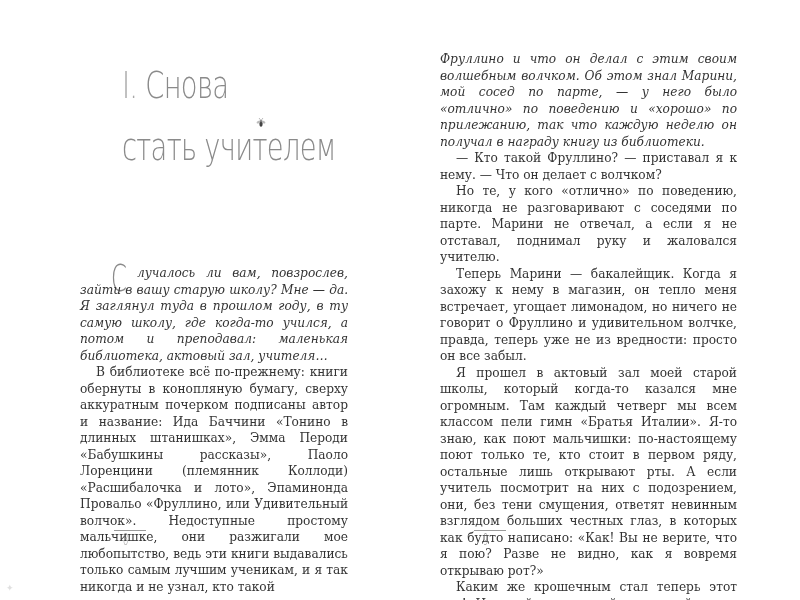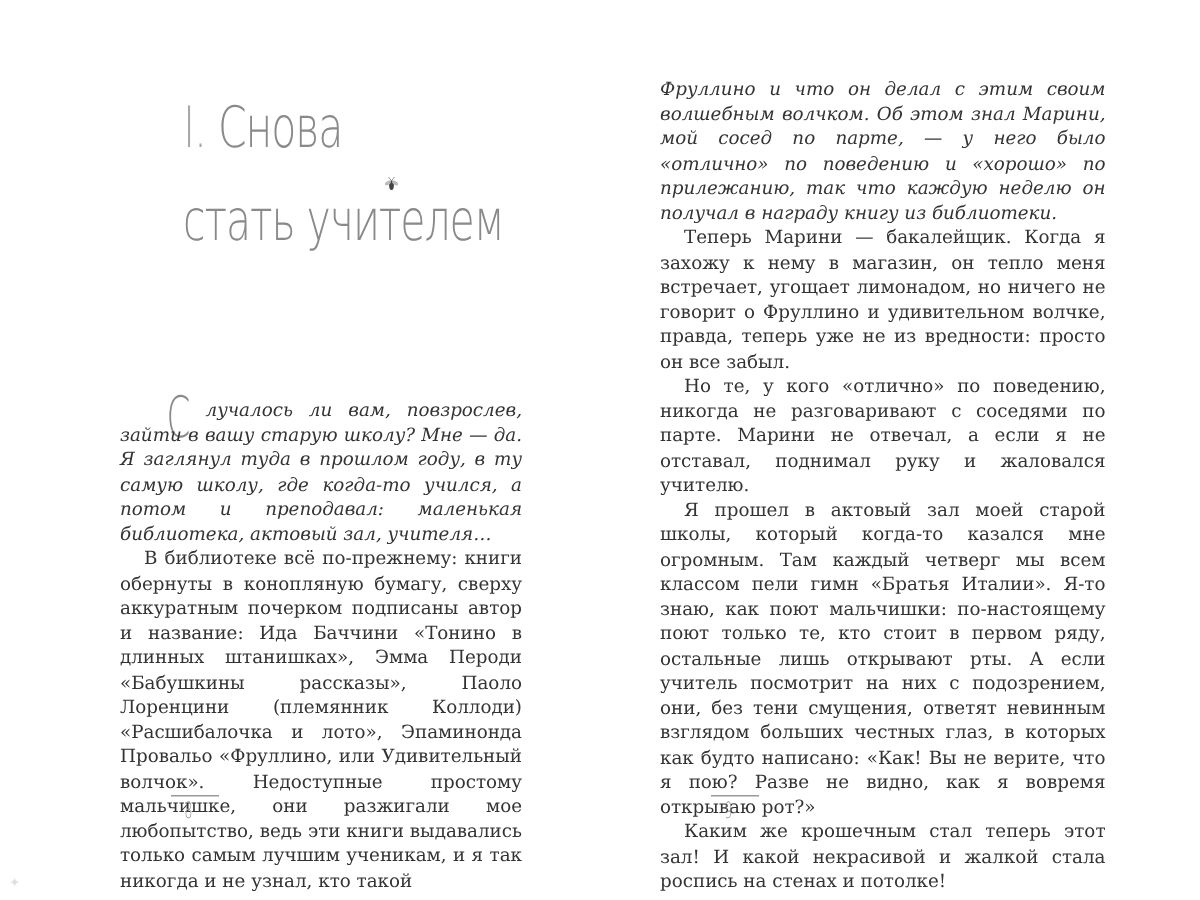--- a/index.html
+++ b/index.html
@@ -86,22 +86,23 @@
     <div class="folio folio-left">
       <div class="rule"></div>
       <span class="num">8</span>
     </div>
   </div>
 
   <div class="page page-right"></div>
 
   <div class="body-text right-text">
     <p class="noindent">Фруллино и что он делал с этим своим волшебным волчком. Об этом знал Марини, мой сосед по парте, — у него было «отлично» по поведению и «хорошо» по прилежанию, так что каждую неделю он получал в награду книгу из библиотеки.</p>
+    <p>— Кто такой Фруллино? — приставал я к нему. — Что он делает с волчком?</p>
+    <p>Но те, у кого «отлично» по поведению, никогда не разговаривают с соседями по парте. Марини не отвечал, а если я не отставал, поднимал руку и жаловался учителю.</p>
     <p>Теперь Марини — бакалейщик. Когда я захожу к нему в магазин, он тепло меня встречает, угощает лимонадом, но ничего не говорит о Фруллино и удивительном волчке, правда, теперь уже не из вредности: просто он все забыл.</p>
-    <p>Но те, у кого «отлично» по поведению, никогда не разговаривают с соседями по парте. Марини не отвечал, а если я не отставал, поднимал руку и жаловался учителю.</p>
     <p>Я прошел в актовый зал моей старой школы, который когда-то казался мне огромным. Там каждый четверг мы всем классом пели гимн «Братья Италии». Я-то знаю, как поют мальчишки: по-настоящему поют только те, кто стоит в первом ряду, остальные лишь открывают рты. А если учитель посмотрит на них с подозрением, они, без тени смущения, ответят невинным взглядом больших честных глаз, в которых как будто написано: «Как! Вы не верите, что я пою? Разве не видно, как я вовремя открываю рот?»</p>
     <p>Каким же крошечным стал теперь этот зал! И какой некрасивой и жалкой стала роспись на стенах и потолке!</p>
 
   </div>
 
   <div class="folio folio-right">
     <div class="rule"></div>
     <span class="num">9</span>
   </div>
 

